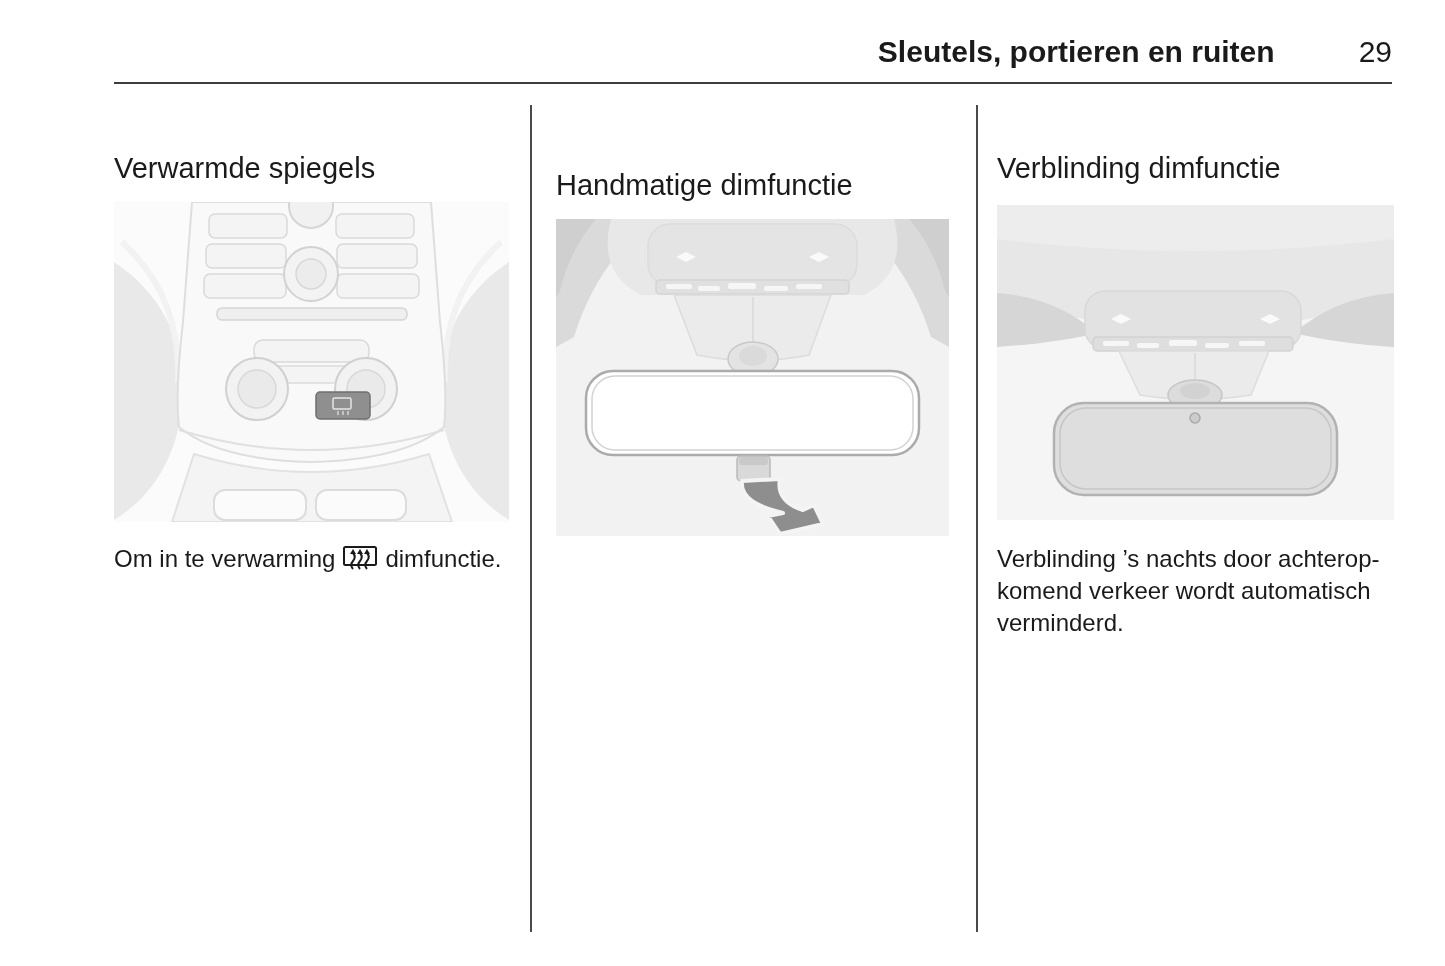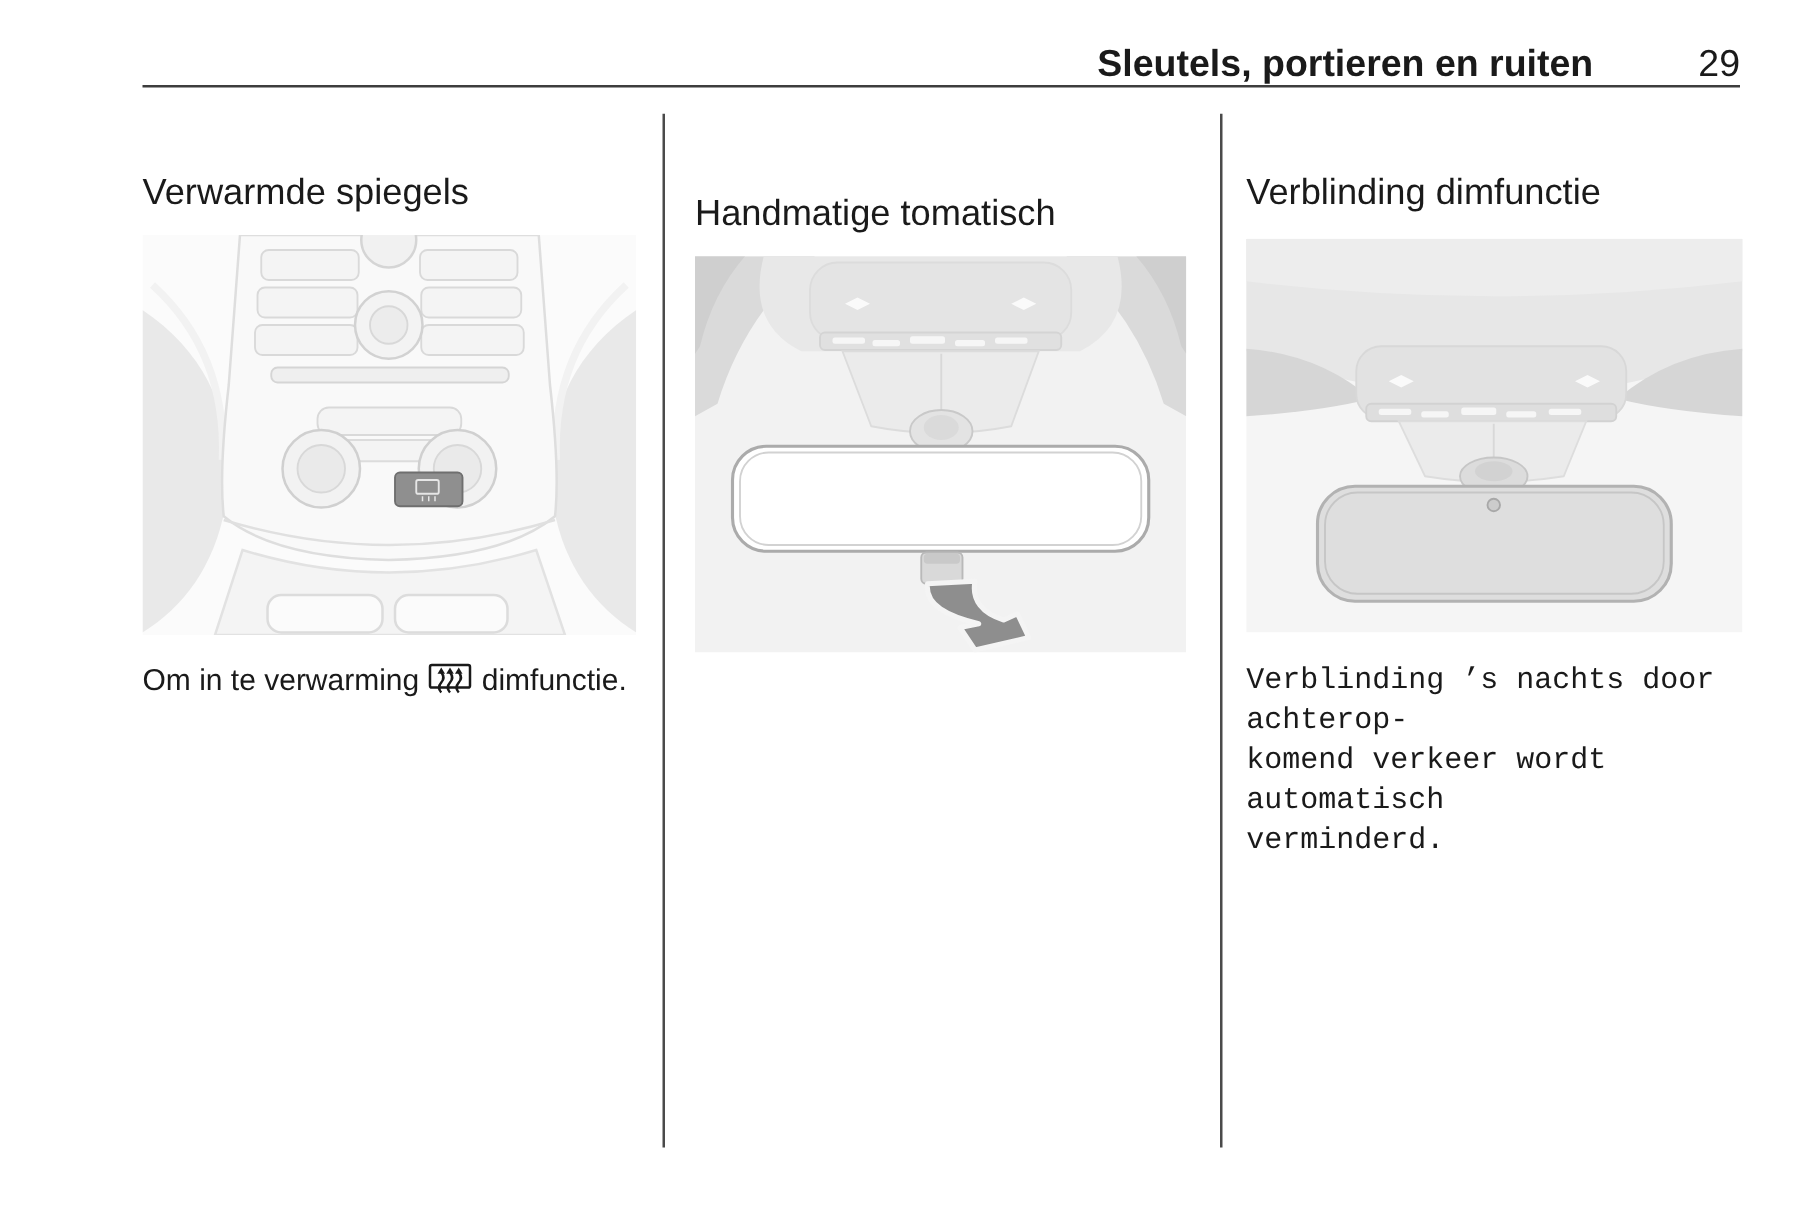--- a/index.html
+++ b/index.html
@@ -8,21 +8,21 @@
     background: #ffffff;
     font-family: "Liberation Sans", sans-serif;
     color: #1a1a1a;
     overflow: hidden;
   }
   .page { width: 1445px; height: 966px; position: relative; }
 
   
   .runhead {
     margin: 36px 53px 0 114px;
-    padding-bottom: 0;
+    padding-bottom: 14px;
     border-bottom: 2px solid #3d3d3d;
     display: flex;
     justify-content: flex-end;
     align-items: baseline;
     gap: 84px;
   }
   .runhead .title { font-size: 30px; font-weight: bold; line-height: 32px; }
   .runhead .pagenum { font-size: 30px; font-weight: normal; line-height: 32px; }
 
   
@@ -39,21 +39,20 @@
     background: #4a4a4a;
   }
   .vdiv.d1 { margin-left: 21px; margin-right: 24px; }
   .vdiv.d2 { margin-left: 25px; margin-right: 19px; }
 
   .h-large { font-size: 35px; line-height: 44px; font-weight: normal; }
   .h-med   { font-size: 29px; line-height: 38px; font-weight: normal; }
   .bodytext {
     font-size: 24px; line-height: 32px;
     white-space: pre-line;
-    font-family: Liberation Mono, monospace;
   }
   .inline-line { font-size: 24px; line-height: 32px; }
 
   .fig { display: block; }
   .fig svg { display: block; }
   .m-fig1 { margin-top: 15px; }
   .m-fig2 { margin-top: 15px; }
   .m-fig3 { margin-top: 18px; }
   .m-sub  { margin-top: 17px; }
   .m-p1   { margin-top: 21px; }
@@ -136,21 +135,21 @@
             <path d="M18,5 l-3,5 h6 Z"></path>
             <path d="M25,5 l-3,5 h6 Z"></path>
           </g>
         </svg><span>dimfunctie.</span></p>
 
     </div>
 
     <div class="vdiv d1"></div>
 
     <div class="col">
-      <h2 class="h-med m-sub">Handmatige tomatisch</h2>
+      <h2 class="h-med m-sub">Handmatige dimfunctie</h2>
 
       <div class="fig m-fig2">
         <svg width="393" height="317" viewBox="0 0 393 317">
           <rect width="393" height="317" fill="#f2f2f2"></rect>
 
           <path d="M0,0 L96,0 Q40,46 18,118 L0,128 Z" fill="#dadada"></path>
           <path d="M393,0 L297,0 Q353,46 375,118 L393,128 Z" fill="#dadada"></path>
           <path d="M0,0 L40,0 Q14,30 4,72 L0,78 Z" fill="#cfcfcf"></path>
           <path d="M393,0 L353,0 Q379,30 389,72 L393,78 Z" fill="#cfcfcf"></path>
 

